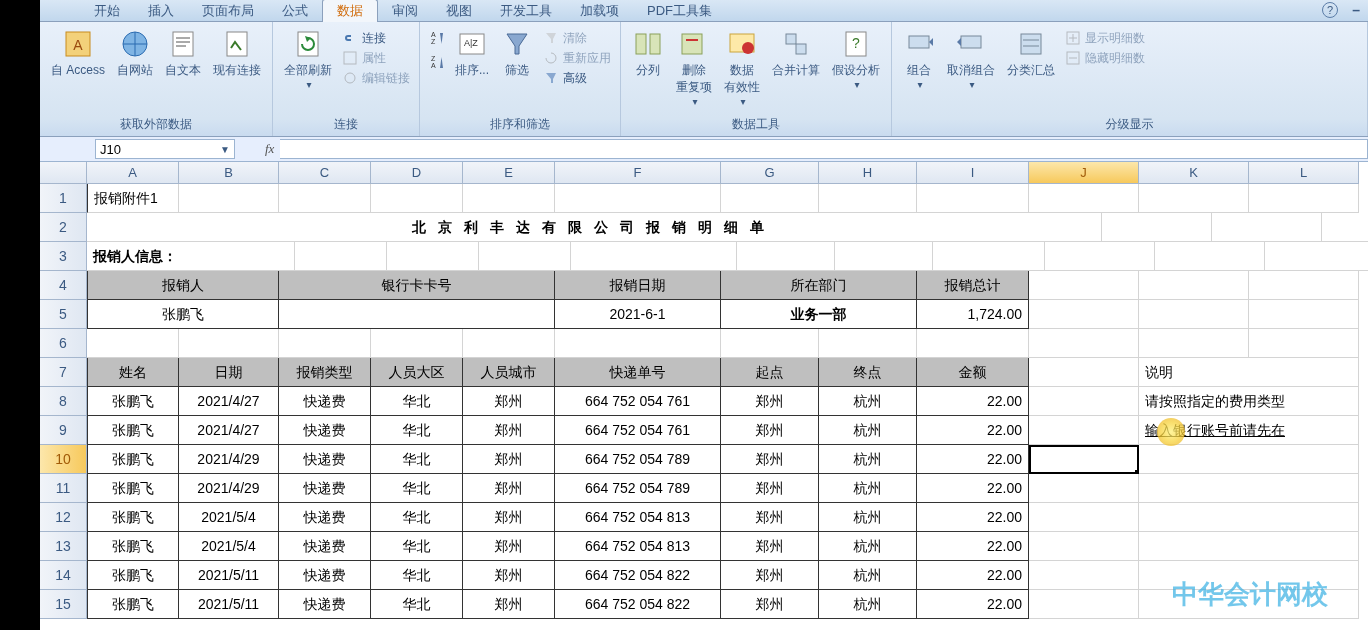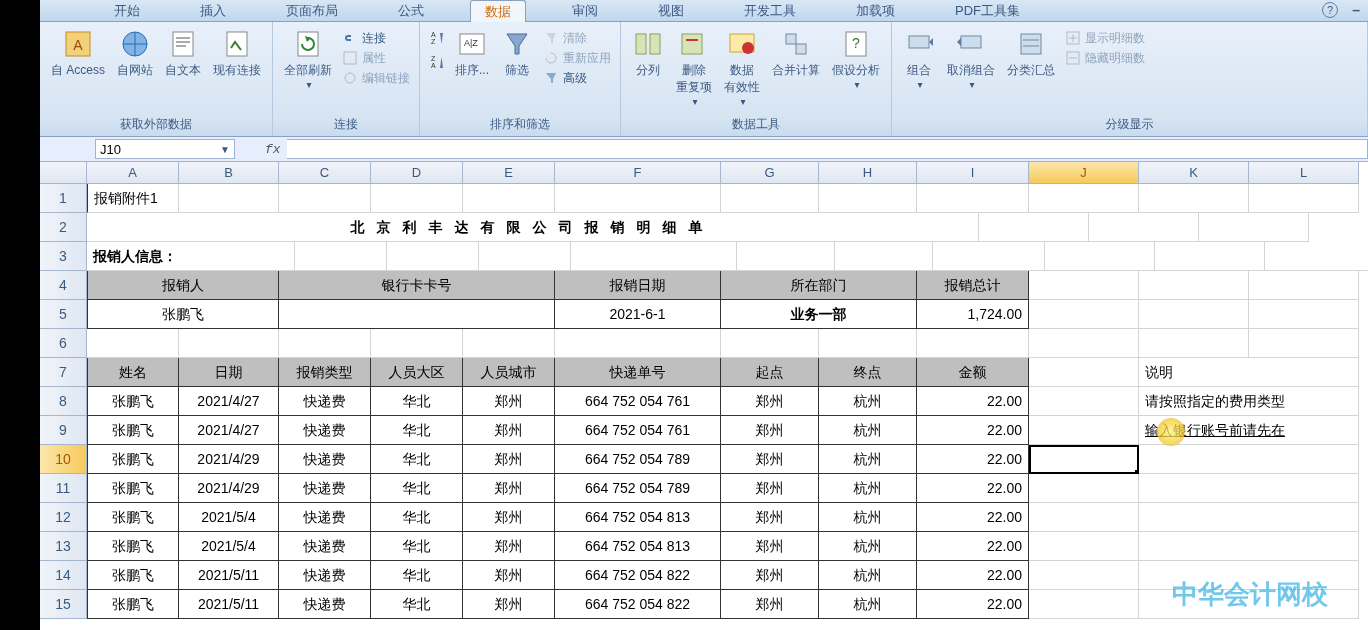--- a/index.html
+++ b/index.html
@@ -2,21 +2,21 @@
 <html><head>
 <meta charset="utf-8">
 <style>
 * { box-sizing: border-box; margin: 0; padding: 0; }
 body { font-family: "Microsoft YaHei", SimSun, Arial, sans-serif; font-size: 12px; background: #fff; overflow: hidden; width: 1368px; height: 630px; position: relative; }
 
 
 .left-strip { position: absolute; left: 0; top: 0; width: 40px; height: 630px; background: #000; }
 
 
-.tab-row { position: absolute; left: 40px; top: 0; right: 0; height: 22px; background: linear-gradient(#d9e7f5,#c1d7ed); display: flex; align-items: flex-start; padding-left: 60px; border-bottom: 1px solid #8ba0bc; gap: 32px; }
+.tab-row { position: absolute; left: 40px; top: 0; right: 0; height: 22px; background: linear-gradient(#d9e7f5,#c1d7ed); display: flex; align-items: center; padding-left: 40px; border-bottom: 1px solid #8ba0bc; }
 .tab { padding: 2px 14px; color: #3b5a82; cursor: pointer; font-size: 13px; }
 .tab.active { background: #f2f6fb; border: 1px solid #8ba0bc; border-bottom: none; border-radius: 3px 3px 0 0; color: #d06a09; }
 .tab-help { position: absolute; right: 30px; top: 2px; color: #3b5a82; width:16px; height:16px; border:1px solid #5b7da8; border-radius:50%; text-align:center; line-height:14px; font-size:11px; }
 .tab-min { position: absolute; right: 8px; top: 2px; color:#3b5a82; font-size:14px; font-weight:bold;}
 
 
 .ribbon { position: absolute; left: 40px; top: 22px; right: 0; height: 115px; background: linear-gradient(#e8f0fa,#d6e4f2 85%,#c9dbef); border-bottom: 1px solid #8ba0bc; display: flex; }
 .rgroup { border-right: 1px solid #b6c8de; display: flex; flex-direction: column; justify-content: space-between; padding: 4px 6px 0 6px; min-width: 60px; }
 .rgroup-body { display: flex; align-items: flex-start; gap: 2px; flex: 1; }
 .rgroup-label { text-align: center; color: #3b5a82; font-size: 12px; padding: 3px 0; }
@@ -25,21 +25,21 @@
 .rbtn-sm { flex-direction: row; gap: 4px; min-width: auto; padding: 1px 3px; text-align:left; align-items:center; height:20px;}
 .rbtn-sm .ic { width: 16px; height: 16px; margin: 0; }
 .vstack { display:flex; flex-direction:column; justify-content: flex-start; padding-top: 2px;}
 .arrow-dn::after { content:"▾"; font-size:10px; color:#3b5a82; margin-left:2px;}
 
 
 .fbar { position: absolute; left: 40px; top: 137px; right: 0; height: 25px; background: #e6eefd; border-bottom:1px solid #9cb4d1; display:flex; align-items:center;}
 .name-box { width: 140px; background:#fff; border:1px solid #9cb4d1; height:20px; margin-left:55px; display:flex; align-items:center; padding: 0 4px; font-size:13px; justify-content:space-between;}
 .name-box .dd { font-size:10px; color:#3b5a82;}
 .fx-area { display:flex; align-items:center; margin-left:30px; flex:1;}
-.fx-lbl { font-style:italic; font-family: Liberation Mono, monospace; color:#555; font-size:13px; margin-right:6px;}
+.fx-lbl { font-style:italic; font-family: Liberation Serif, serif; color:#555; font-size:13px; margin-right:6px;}
 .formula-input { flex:1; background:#fff; border:1px solid #9cb4d1; height:20px; border-left:none;}
 
 
 .sheet { position: absolute; left: 40px; top: 162px; right:0; bottom:0; background:#fff; }
 .corner { position:absolute; left:0; top:0; width:47px; height:22px; background:linear-gradient(#f1f4f9,#dfe7f2); border-right:1px solid #a5b6cd; border-bottom:1px solid #a5b6cd;}
 .col-headers { position:absolute; left:47px; top:0; height:22px; display:flex; }
 .ch { background: linear-gradient(#f1f4f9,#dfe7f2); border-right:1px solid #a5b6cd; border-bottom:1px solid #a5b6cd; text-align:center; line-height:22px; color:#3b5a82; font-size:13px;}
 .ch.active { background: linear-gradient(#fce7ab,#f7c95c); color:#a05a08;}
 .row-headers { position:absolute; left:0; top:22px; width:47px; }
 .rh { height:29px; background: linear-gradient(to right,#f1f4f9,#dfe7f2); border-right:1px solid #a5b6cd; border-bottom:1px solid #a5b6cd; text-align:center; line-height:29px; color:#3b5a82; font-size:14px;}
@@ -403,21 +403,21 @@
         <div class="c " style="width: 92px;"></div>
         <div class="c " style="width: 166px;"></div>
         <div class="c " style="width: 98px;"></div>
         <div class="c " style="width: 98px;"></div>
         <div class="c " style="width: 112px;"></div>
         <div class="c " style="width: 110px;"></div>
         <div class="c " style="width: 110px;"></div>
         <div class="c " style="width: 110px;"></div>
       </div>
       <div class="row">
-        <div class="c title-row bold" style="width: 892px;">北京利丰达有限公司报销明细单</div>
+        <div class="c title-row bold" style="width: 1015px;">北京利丰达有限公司报销明细单</div>
         <div class="c " style="width: 110px;"></div>
         <div class="c " style="width: 110px;"></div>
         <div class="c " style="width: 110px;"></div>
       </div>
       <div class="row">
         <div class="c bold" style="width: 208px;">报销人信息：</div>
         <div class="c " style="width: 92px;"></div>
         <div class="c " style="width: 92px;"></div>
         <div class="c " style="width: 92px;"></div>
         <div class="c " style="width: 166px;"></div>

